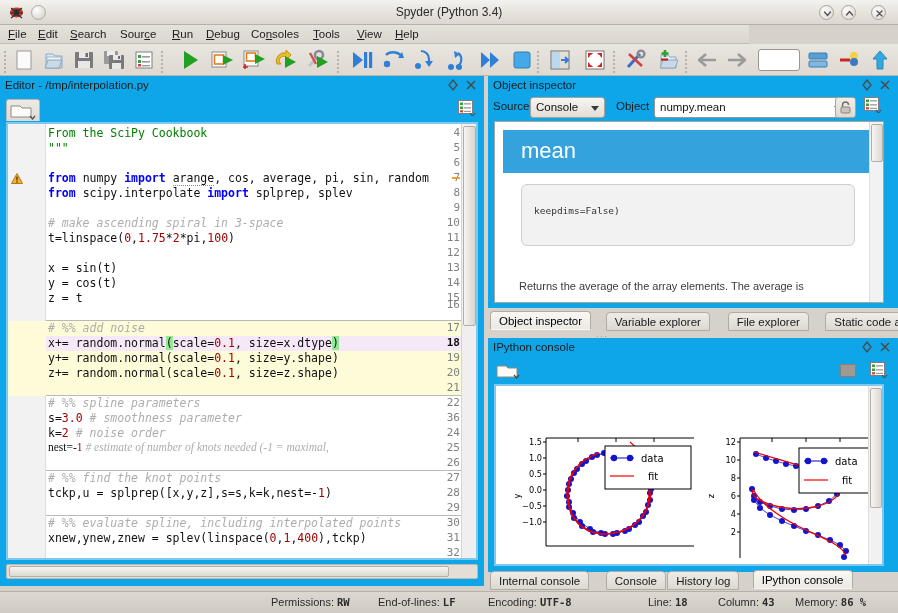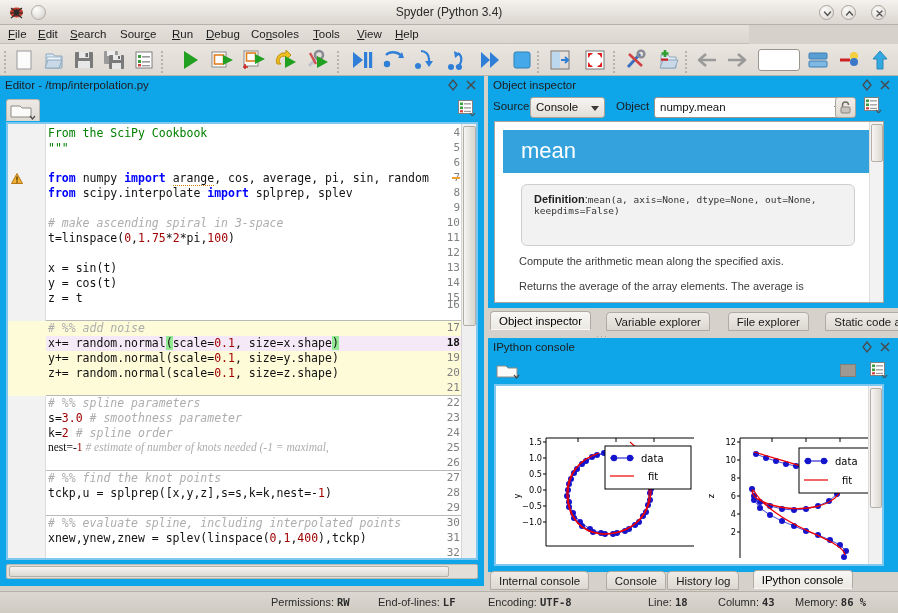--- a/index.html
+++ b/index.html
@@ -591,37 +591,37 @@
             <div class="codeline" style="top: 167px;"><span>z = t</span></div>
             <div class="lnum" style="top: 174px;">16</div>
             <div class="codeline" style="top: 182px;"><span></span></div>
             <div class="rowbg" style="top: 197px; background: rgb(253, 251, 216);"></div>
             <div class="sep-line" style="top: 196px;"></div>
             <div class="lnum" style="top: 197px;">17</div>
             <div class="codeline" style="top: 197px;"><span class="cmt"># %% add noise</span></div>
             <div class="rowbg" style="top: 212px; background: rgb(253, 251, 216);"></div>
             <div class="rowbg" style="top: 212px; left: 38px; width: 417px; background: rgb(245, 233, 247);"></div>
             <div class="lnum cur" style="top: 212px;">18</div>
-            <div class="codeline" style="top: 212px;"><span>x+= random.normal</span><span class="brmatch">(</span><span>scale=</span><span class="num">0.1</span><span>, size=x.shape</span><span class="brmatch">)</span></div>
+            <div class="codeline" style="top: 212px;"><span>x+= random.normal</span><span class="brmatch">(</span><span>scale=</span><span class="num">0.1</span><span>, size=x.dtype</span><span class="brmatch">)</span></div>
             <div class="rowbg" style="top: 227px; background: rgb(253, 251, 216);"></div>
             <div class="lnum" style="top: 227px;">19</div>
             <div class="codeline" style="top: 227px;"><span>y+= random.normal(scale=</span><span class="num">0.1</span><span>, size=y.shape)</span></div>
             <div class="rowbg" style="top: 242px; background: rgb(253, 251, 216);"></div>
             <div class="lnum" style="top: 242px;">20</div>
             <div class="codeline" style="top: 242px;"><span>z+= random.normal(scale=</span><span class="num">0.1</span><span>, size=z.shape)</span></div>
             <div class="rowbg" style="top: 257px; background: rgb(253, 251, 216);"></div>
             <div class="lnum" style="top: 257px;">21</div>
             <div class="codeline" style="top: 257px;"><span></span></div>
             <div class="sep-line" style="top: 271px;"></div>
             <div class="lnum" style="top: 272px;">22</div>
             <div class="codeline" style="top: 272px;"><span class="cmt"># %% spline parameters</span></div>
-            <div class="lnum" style="top: 287px;">23</div>
+            <div class="lnum" style="top: 287px;">36</div>
             <div class="codeline" style="top: 287px;"><span>s=</span><span class="num">3.0</span><span> </span><span class="cmt"># smoothness parameter</span></div>
             <div class="lnum" style="top: 302px;">24</div>
-            <div class="codeline" style="top: 302px;"><span>k=</span><span class="num">2</span><span> </span><span class="cmt"># spline order</span></div>
+            <div class="codeline" style="top: 302px;"><span>k=</span><span class="num">2</span><span> </span><span class="cmt"># noise order</span></div>
             <div class="lnum" style="top: 317px;">25</div>
             <div class="codeline" style="top: 317px; font-family: Liberation Serif, serif;"><span>nest=-</span><span class="num">1</span><span> </span><span class="cmt"># estimate of number of knots needed (-1 = maximal,</span></div>
             <div class="lnum" style="top: 332px;">26</div>
             <div class="codeline" style="top: 332px;"><span></span></div>
             <div class="sep-line" style="top: 346px;"></div>
             <div class="lnum" style="top: 347px;">27</div>
             <div class="codeline" style="top: 347px;"><span class="cmt"># %% find the knot points</span></div>
             <div class="lnum" style="top: 362px;">28</div>
             <div class="codeline" style="top: 362px;"><span>tckp,u = splprep([x,y,z],s=s,k=k,nest=-</span><span class="num">1</span><span>)</span></div>
             <div class="lnum" style="top: 377px;">29</div>
@@ -685,26 +685,22 @@
           <rect x="6" y="10.8" width="7" height="1.2" fill="#9a9a9a"></rect>
         <path d="M12 13 l2.5 3 l2.5 -3" fill="none" stroke="#4a4a4a" stroke-width="1.1"></path>
       </svg>
     </div>
 
     <div id="oi-body">
       <div id="oi-header">
         <div class="h1">mean</div>
       </div>
       <div id="oi-defbox">
-        <div style="position:absolute; left:12px; top:8px; white-space:nowrap;">
-          <span style="font-weight:bold; font-size:11px; color:#222;">Definition</span><span style="font-size:11px; color:#222;">:</span><span class="mono">mean(a, axis=None, dtype=None, out=None,</span>
-        </div>
         <div class="mono" style="position:absolute; left:12px; top:20px; white-space:nowrap;">keepdims=False)</div>
       </div>
-      <div class="oi-p" style="top:133px">Compute the arithmetic mean along the specified axis.</div>
       <div class="oi-p" style="top:158px">Returns the average of the array elements. The average is</div>
       <div id="oi-scroll">
         <div id="oi-thumb"></div>
       </div>
     </div>
   </div>
 
   <div id="right-tabstrip" style="position:absolute; left:490px; top:311px; width:406px; height:20px;">
       <div class="tabstrip-tab active" style="left: 0px; top: 0px;">Object inspector</div>
       <div class="tabstrip-tab" style="left: 115.8px; top: 1px;">Variable explorer</div>

